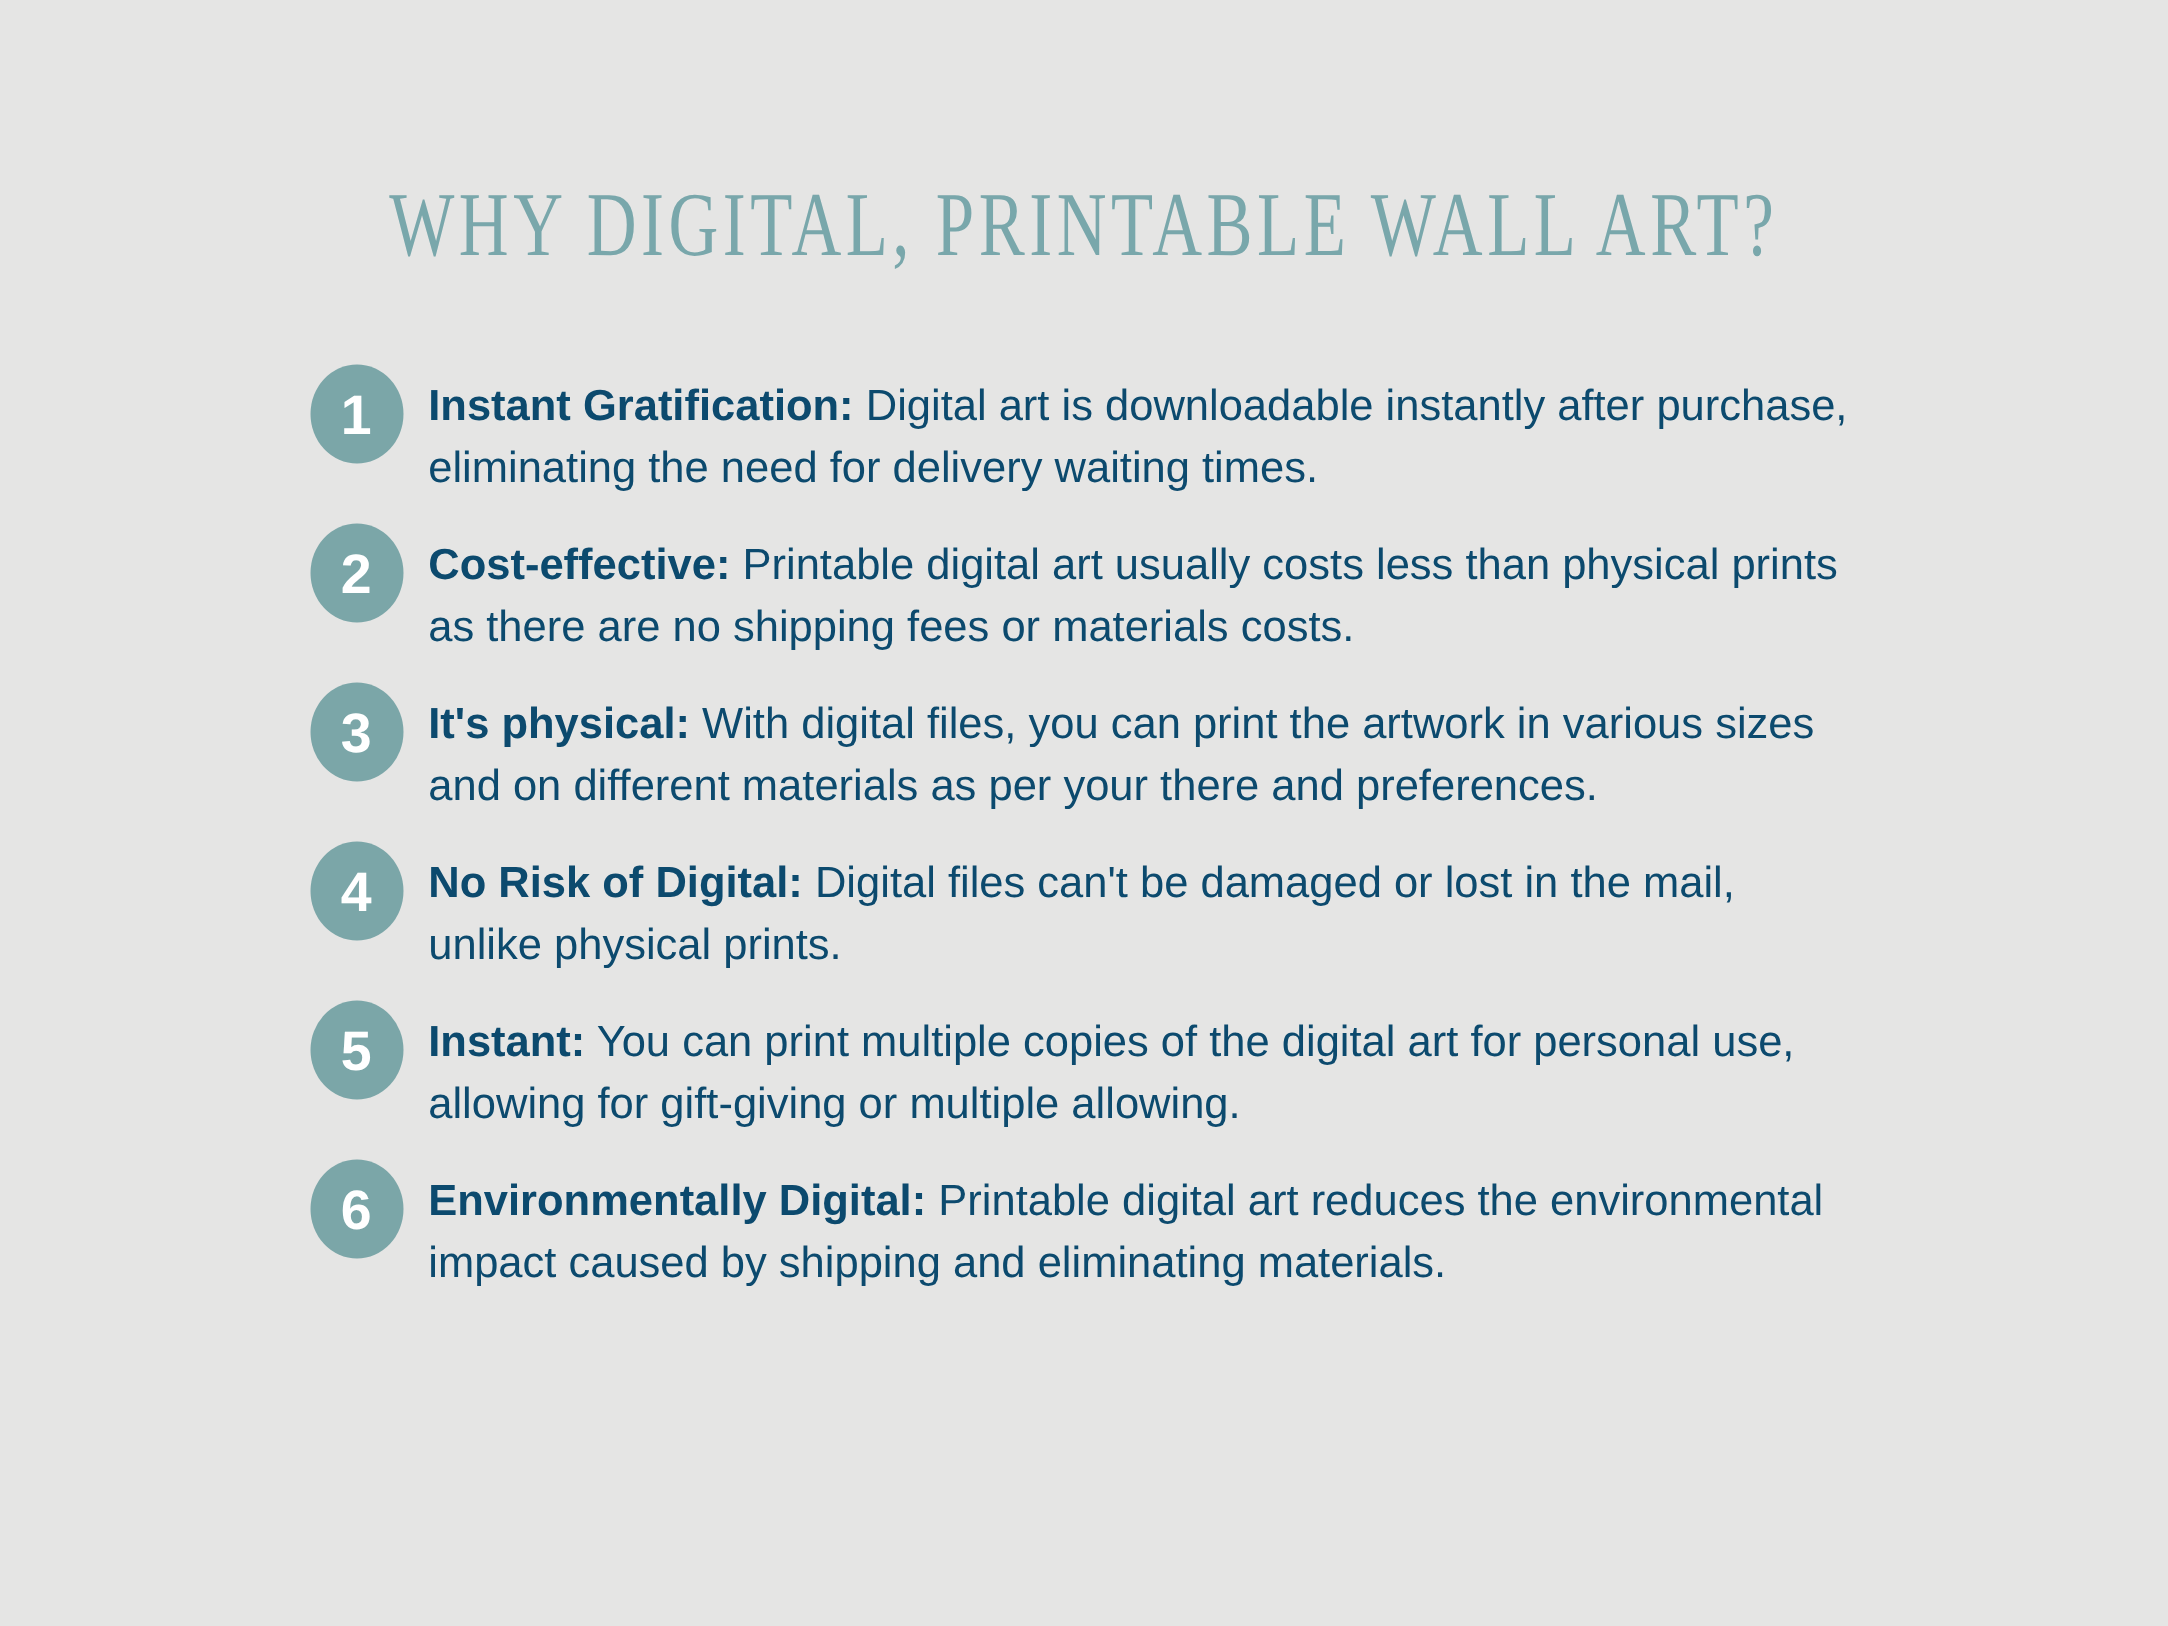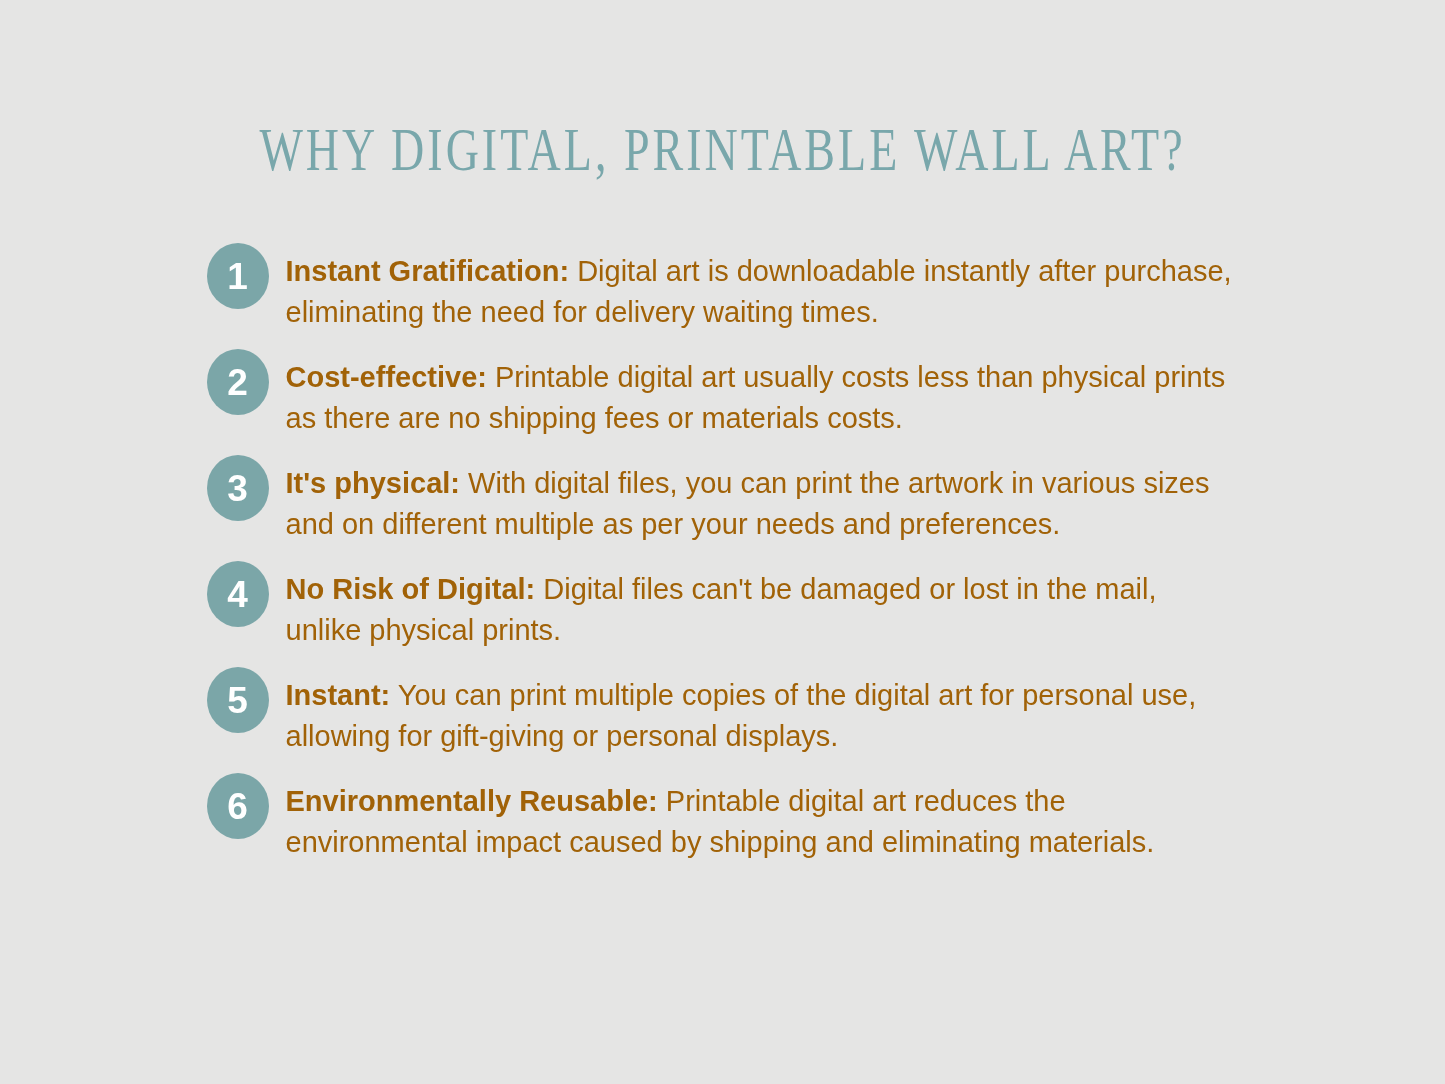--- a/index.html
+++ b/index.html
@@ -52,21 +52,21 @@
     font-weight: 700;
     font-size: 37px;
     display: flex;
     align-items: center;
     justify-content: center;
     line-height: 1;
   }
   .benefit-text {
     font-size: 29px;
     line-height: 41px;
-    color: #a16207;
+    color: #0c4a6e;
     max-width: 950px;
   }
   .benefit-label {
     font-weight: 700;
   }
 </style>
 </head>
 <body>
 
 <div class="canvas">
@@ -88,38 +88,38 @@
       <div class="number-badge">
         <span>2</span>
       </div>
       <div class="benefit-text"><span class="benefit-label">Cost-effective:</span> <span>Printable digital art usually costs less than physical prints as there are no shipping fees or materials costs.</span></div>
     </div>
 
     <div class="benefit-item">
       <div class="number-badge">
         <span>3</span>
       </div>
-      <div class="benefit-text"><span class="benefit-label">It's physical:</span> <span>With digital files, you can print the artwork in various sizes and on different multiple as per your needs and preferences.</span></div>
+      <div class="benefit-text"><span class="benefit-label">It's physical:</span> <span>With digital files, you can print the artwork in various sizes and on different materials as per your there and preferences.</span></div>
     </div>
 
     <div class="benefit-item">
       <div class="number-badge">
         <span>4</span>
       </div>
       <div class="benefit-text"><span class="benefit-label">No Risk of Digital:</span> <span>Digital files can't be damaged or lost in the mail, unlike physical prints.</span></div>
     </div>
 
     <div class="benefit-item">
       <div class="number-badge">
         <span>5</span>
       </div>
-      <div class="benefit-text"><span class="benefit-label">Instant:</span> <span>You can print multiple copies of the digital art for personal use, allowing for gift-giving or personal displays.</span></div>
+      <div class="benefit-text"><span class="benefit-label">Instant:</span> <span>You can print multiple copies of the digital art for personal use, allowing for gift-giving or multiple allowing.</span></div>
     </div>
 
     <div class="benefit-item">
       <div class="number-badge">
         <span>6</span>
       </div>
-      <div class="benefit-text"><span class="benefit-label">Environmentally Reusable:</span> <span>Printable digital art reduces the environmental impact caused by shipping and eliminating materials.</span></div>
+      <div class="benefit-text"><span class="benefit-label">Environmentally Digital:</span> <span>Printable digital art reduces the environmental impact caused by shipping and eliminating materials.</span></div>
     </div>
 
   </div>
 </div>
 
 </body></html>

